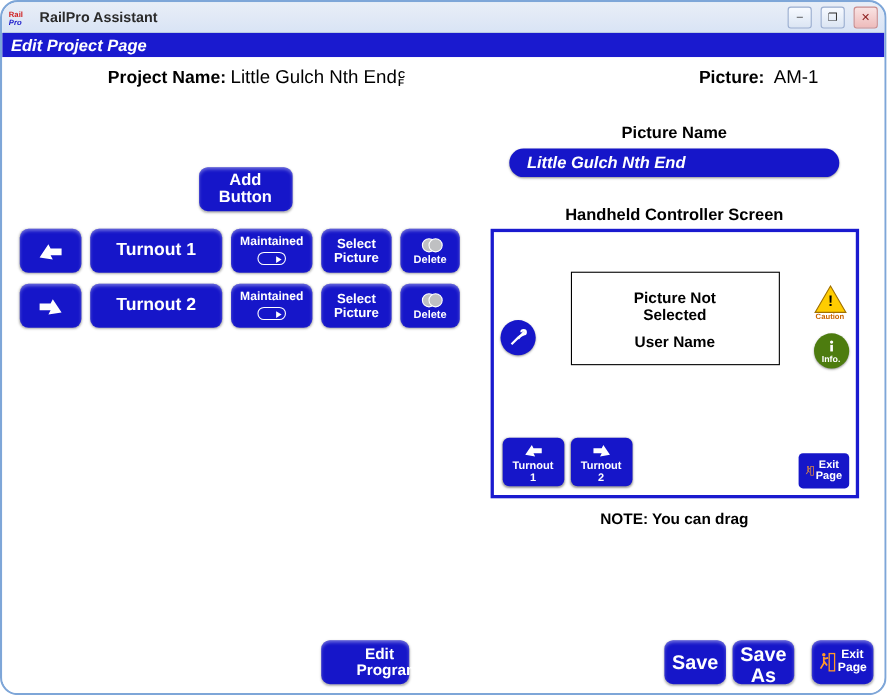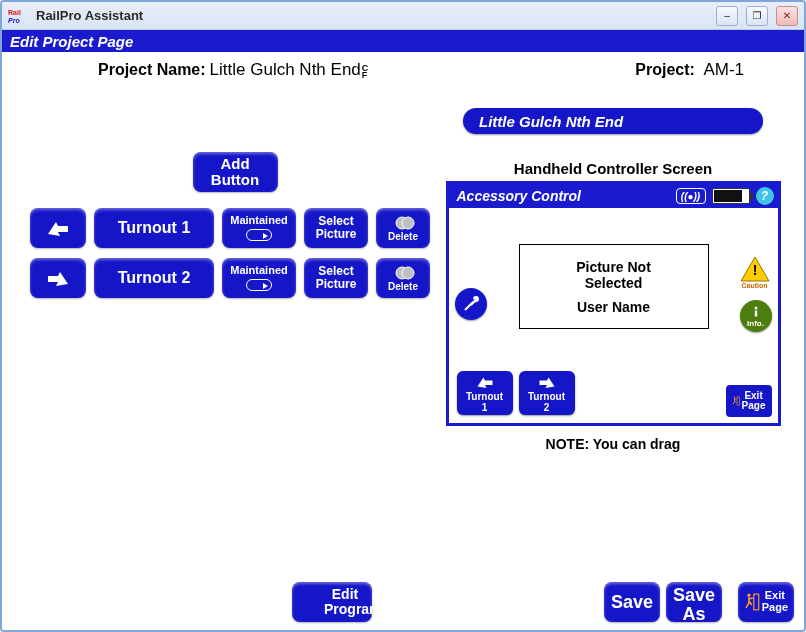--- a/index.html
+++ b/index.html
@@ -8,21 +8,21 @@
     font-family: Arial, Helvetica, sans-serif;
     background: #fff;
     width: 806px;
     height: 632px;
     overflow: hidden;
   }
   
   .window {
     width: 806px; height: 632px;
     border: 2px solid #7ea6d8;
-    border-radius: 4px;
+    border-radius: 16px;
     display: flex; flex-direction: column;
     overflow: hidden;
     justify-content: center;
   }
   .titlebar {
     height: 28px;
     background: linear-gradient(#e9eef7, #d9e4f5);
     border-bottom: 1px solid #b8c9e2;
     display: flex; align-items: center;
     padding: 0 6px;
@@ -68,21 +68,21 @@
     font-size: 16px; font-weight: bold;
     color: #000;
   }
   .proj-row .lbl { margin-left: 76px; }
   .proj-row .val { font-weight: normal; font-size: 17px; margin-left: 4px; }
   .proj-row .cf { font-size: 9px; margin-left:1px; position: relative; top:-4px; }
   .proj-row .mod { margin-left: auto; margin-right: 40px; }
   .proj-row .mod .val { font-weight: normal; }
   
   .left-area {
-    position: absolute; left: 28px; top: 100px; width: 410px;
+    position: absolute; left: 16px; top: 100px; width: 410px;
   }
   .btn {
     background: #1616c9;
     color: #fff;
     border: none;
     border-radius: 8px;
     font-weight: bold;
     font-size: 18px;
     box-shadow: inset 0 2px 3px rgba(255,255,255,0.35), 0 1px 2px rgba(0,0,0,0.3);
     cursor: pointer;
@@ -245,21 +245,21 @@
     <span>Edit Project Page</span>
   </div>
 
   <div class="content">
 
     <div class="proj-row">
       <span class="lbl">Project Name:</span>
       <span class="val">Little Gulch Nth End</span>
       <span class="cf" style="white-space:pre; line-height:0.8;">C<br>F</span>
       <span class="mod">
-        <span>Project:</span>
+        <span>Picture:</span>
         <span class="val">AM-1</span>
       </span>
     </div>
 
     <div class="left-area">
       <button class="btn add-btn" style="white-space:pre;">Add
 Button</button>
 
       <div class="row">
         <button class="btn arrow-btn">
@@ -304,35 +304,27 @@
                 <circle cx="8" cy="9" r="6" fill="#bfc0c2" stroke="#fff"></circle>
                 <circle cx="14" cy="9" r="6" fill="#bfc0c2" stroke="#fff"></circle>
               </svg>
           </span>
           <span>Delete</span>
         </button>
       </div>
     </div>
 
     <div class="right-area">
+      <div class="pic-name-lbl">Picture Name</div>
       <div class="pill">
         <span>Little Gulch Nth End</span>
       </div>
       <div class="hh-lbl">Handheld Controller  Screen</div>
 
       <div class="screen-frame">
-        <div class="screen-title">
-          <span>Accessory Control</span>
-          <span class="spacer"></span>
-          <span class="wifi-ind">((●))</span>
-          <span class="batt">
-              <span class="batt-fill"></span>
-            </span>
-          <span class="help-circle">?</span>
-        </div>
         <div class="screen-body">
           <div class="tools-circle">
             <svg width="18" height="18" viewBox="0 0 18 18">
                 <path d="M3 15 L10 8 M12 4 a2 2 0 1 1 2 2 L10 8" stroke="#fff" stroke-width="2" fill="none"></path>
                 <path d="M15 3 L9 10" stroke="#fff" stroke-width="2"></path>
               </svg>
           </div>
           <div class="pic-box">
             <div>Picture Not</div>
             <div>Selected</div>

